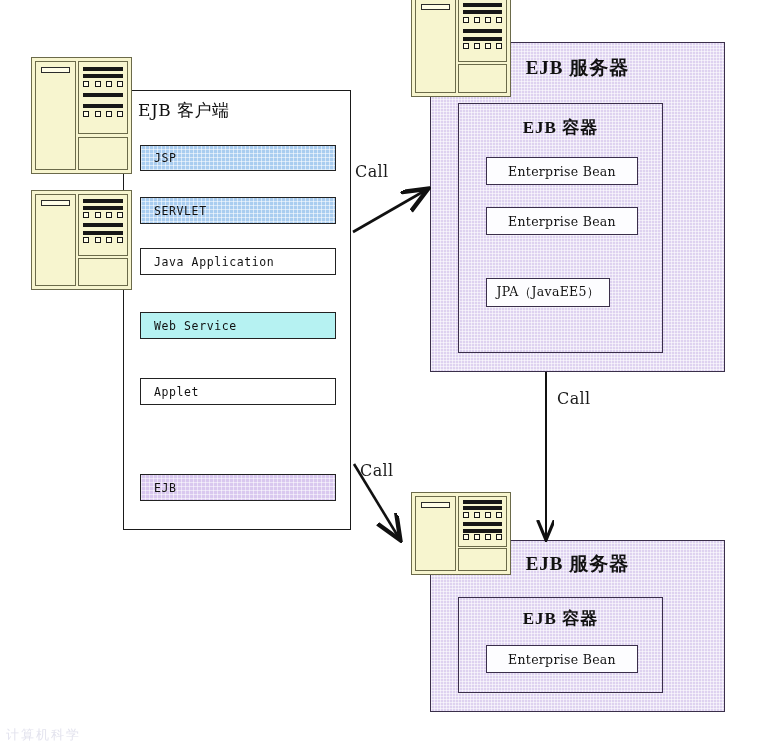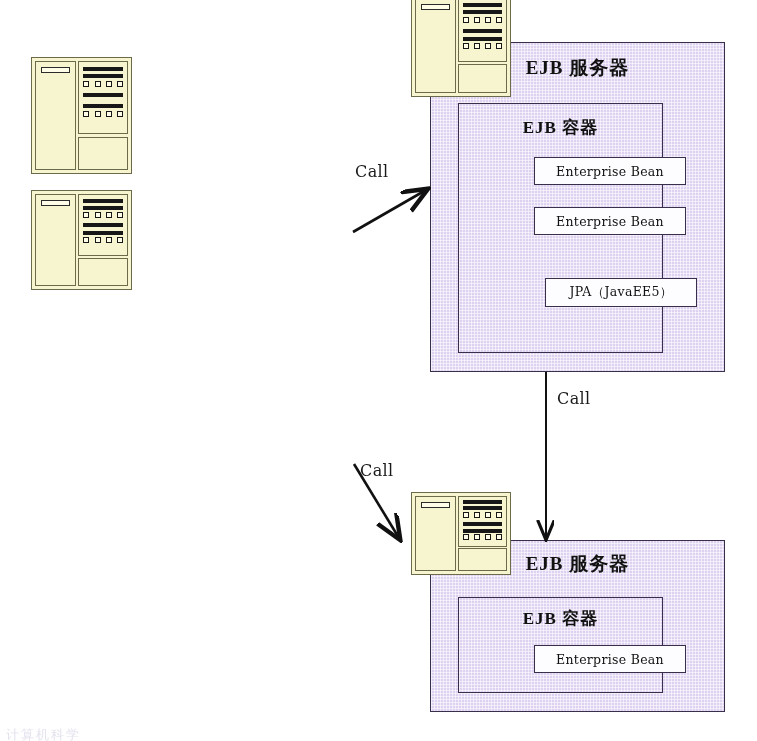--- a/index.html
+++ b/index.html
@@ -65,21 +65,21 @@
     display:flex;align-items:center;
     font-family:"DejaVu Sans Mono", monospace;
     font-size:11.5px;color:#111;
     padding-left:13px;letter-spacing:.6px;
   }
   .bean{
     border:1.4px solid #3a2f4a;
     background:#fdfdff;
     display:flex;align-items:center;justify-content:center;
     font-family:"DejaVu Serif", serif;
-    font-size:12.5px;color:#111;letter-spacing:.3px;margin-left:48px;
+    font-size:12.5px;color:#111;letter-spacing:.3px;
   }
 
   
   .tower{position:absolute;}
   .tower .body{
     position:absolute;left:0;top:0;width:100%;height:100%;
     background:#f7f5cf;border:1.6px solid #6b6a4a;box-sizing:border-box;
   }
   .tower .leftcol{
     position:absolute;left:4px;top:4px;width:41%;bottom:4px;
@@ -122,33 +122,43 @@
 <div class="canvas">
 
   <div class="abs panel-server tex-purple" style="left:430px;top:42px;width:295px;height:330px;">
     <div class="titleCN" style="top:12px;font-size:19px;">EJB 服务器</div>
 
     <div class="abs panel-container tex-purple" style="left:27px;top:60px;width:205px;height:250px;">
       <div class="titleCN" style="top:12px;font-size:17px;">EJB 容器</div>
 
       <div class="abs bean" style="left:27px;top:53px;width:152px;height:28px;">Enterprise Bean</div>
       <div class="abs bean" style="left:27px;top:103px;width:152px;height:28px;">Enterprise Bean</div>
-      <div class="abs bean" style="left:38px;top:174px;width:152px;height:29px;">JPA（JavaEE5）</div>
+      <div class="abs bean" style="left:27px;top:174px;width:124px;height:29px;">JPA（JavaEE5）</div>
     </div>
   </div>
 
   <div class="abs panel-server tex-purple" style="left:430px;top:540px;width:295px;height:172px;">
     <div class="titleCN" style="top:10px;font-size:19px;">EJB 服务器</div>
 
     <div class="abs panel-container tex-purple" style="left:27px;top:56px;width:205px;height:96px;">
       <div class="titleCN" style="top:9px;font-size:17px;">EJB 容器</div>
       <div class="abs bean" style="left:27px;top:47px;width:152px;height:28px;">Enterprise Bean</div>
     </div>
   </div>
 
+  <div class="abs panel-client" style="left:123px;top:90px;width:228px;height:440px;">
+    <div class="client-title">EJB 客户端</div>
+
+    <div class="abs item tex-blue" style="left:16px;top:54px;width:196px;height:26px;">JSP</div>
+    <div class="abs item tex-blue" style="left:16px;top:106px;width:196px;height:27px;">SERVLET</div>
+    <div class="abs item tex-white" style="left:16px;top:157px;width:196px;height:27px;">Java Application</div>
+    <div class="abs item tex-cyan" style="left:16px;top:221px;width:196px;height:27px;">Web Service</div>
+    <div class="abs item tex-white" style="left:16px;top:287px;width:196px;height:27px;">Applet</div>
+    <div class="abs item tex-purple-dark" style="left:16px;top:383px;width:196px;height:27px;">EJB</div>
+  </div>
 
   <div class="tower" style="left:31px;top:57px;width:101px;height:117px;">
     <div class="body"></div>
     <div class="leftcol">
         <div class="slot"></div>
       </div>
     <div class="rightcol">
       <div class="bar" style="top:5px;"></div>
       <div class="bar" style="top:12px;"></div>
       <div class="leds" style="top:19px;">

